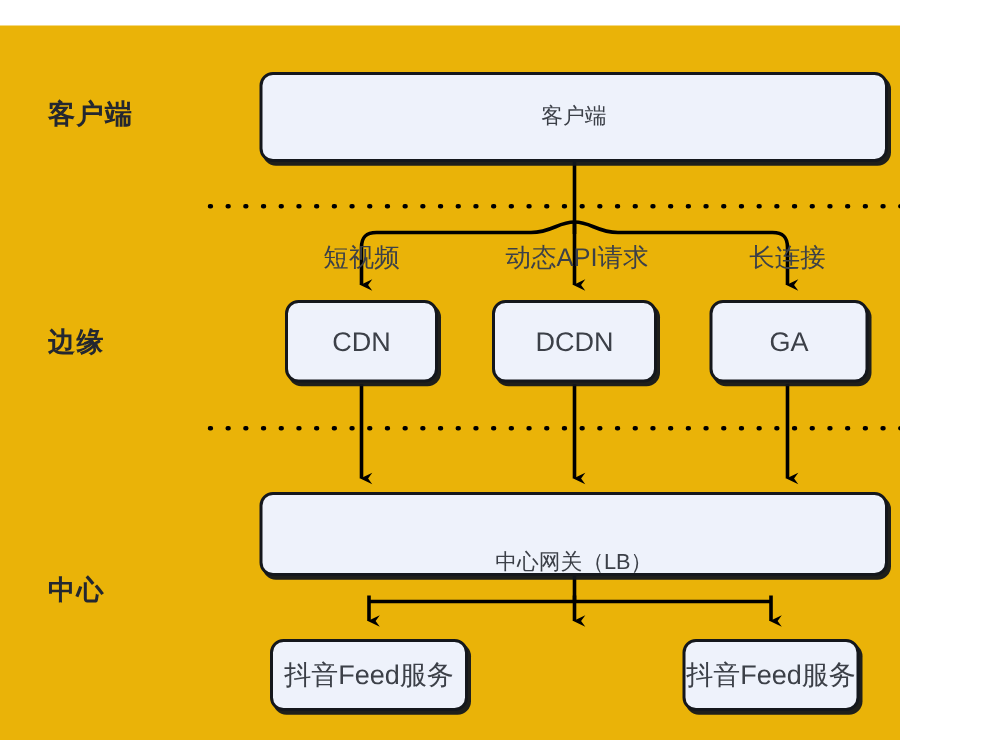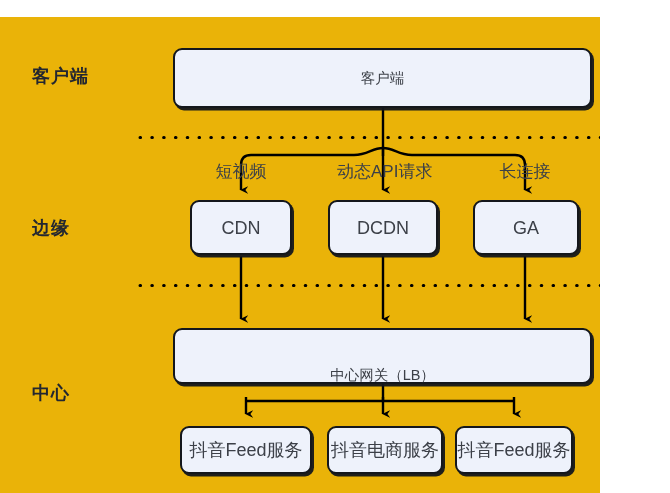--- a/index.html
+++ b/index.html
@@ -121,20 +121,17 @@
     <span class="node-label">DCDN</span>
   </div>
 
   <div class="node-box wide" style="left:173px; top:311px; width:419px; height:56px;align-items:flex-end;">
     <span class="node-label">中心网关（LB）</span>
   </div>
 
   <div class="node-box" style="left:180px; top:409px; width:132px; height:48px;">
     <span class="node-label">抖音Feed服务</span>
   </div>
-  <div class="node-box" style="left:327px; top:409px; width:116px; height:48px;">
-    <span class="node-label">抖音电商服务</span>
-  </div>
   <div class="node-box" style="left:455px; top:409px; width:118px; height:48px;">
     <span class="node-label">抖音Feed服务</span>
   </div>
 
 </div>
 
 </body></html>

